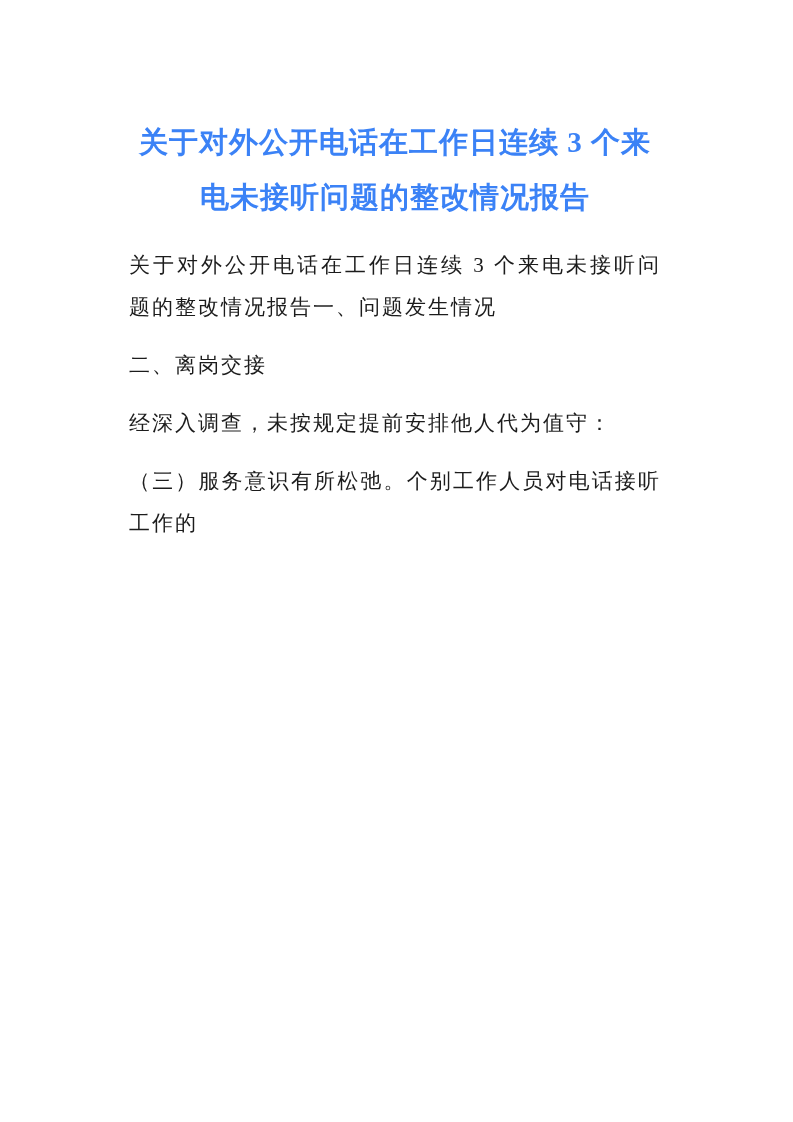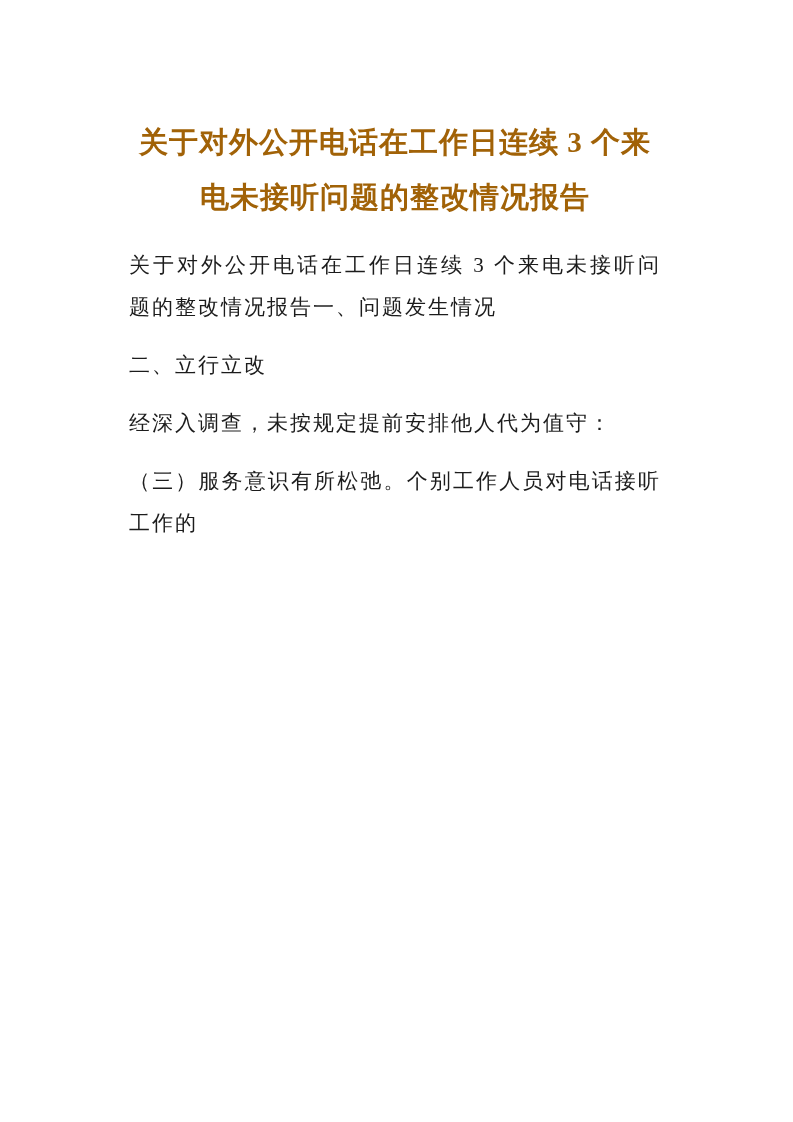--- a/index.html
+++ b/index.html
@@ -20,21 +20,21 @@
     color: #000000;
   }
   .doc-title {
     margin: 0 auto;
     max-width: 540px;
     font-size: 29px;
     line-height: 55px;
     font-weight: bold;
     text-align: center;
     letter-spacing: 1px;
-    color: #a16207;
+    color: #3b82f6;
   }
   .doc-body {
     margin-top: 19px;
     font-size: 21px;
     line-height: 42px;
     letter-spacing: 2px;
     text-align: justify;
     color: #1c1c1c;
   }
   .doc-body p {
@@ -43,17 +43,17 @@
   }
 </style>
 </head>
 <body>
 
 <div class="page">
   <h1 class="doc-title">关于对外公开电话在工作日连续 3 个来电未接听问题的整改情况报告</h1>
 
   <div class="doc-body">
     <p>关于对外公开电话在工作日连续 3 个来电未接听问题的整改情况报告一、问题发生情况</p>
-    <p>二、立行立改</p>
+    <p>二、离岗交接</p>
     <p>经深入调查，未按规定提前安排他人代为值守：</p>
     <p>（三）服务意识有所松弛。个别工作人员对电话接听工作的</p>
   </div>
 </div>
 
 </body></html>

